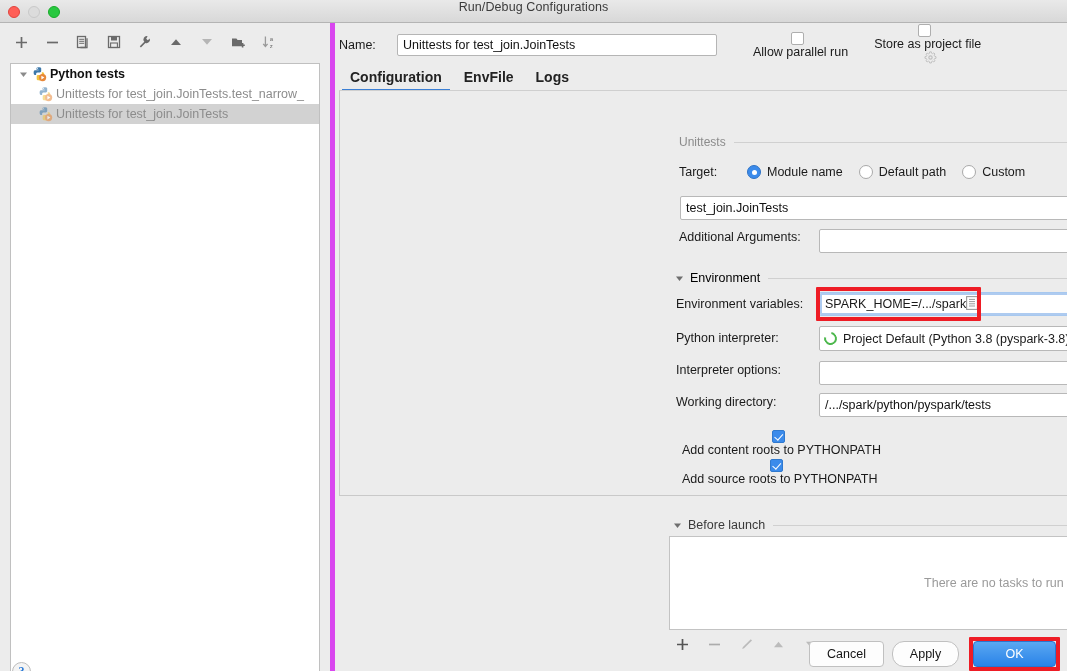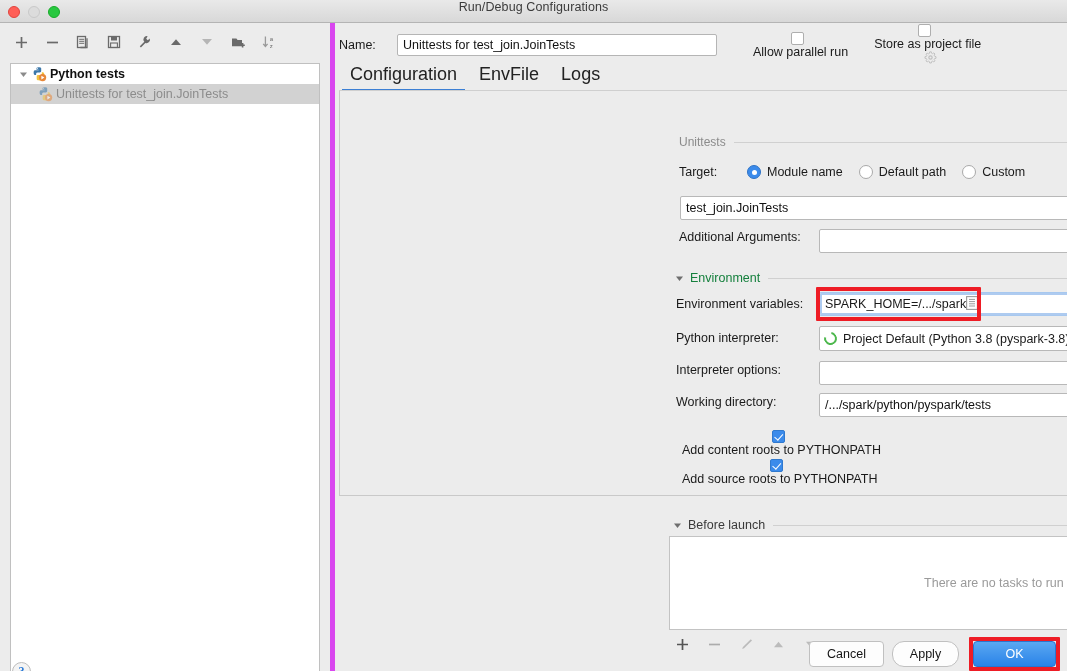--- a/index.html
+++ b/index.html
@@ -109,22 +109,23 @@
   }
 
   .gear-ic { margin-left: 6px; opacity: .45; }
 
   
   .tabs {
     position: absolute; left: 0; top: 40px; width: 737px; height: 28px;
     display: flex; align-items: flex-end; padding-left: 4px;
   }
   .tab {
-    font-size: 18px; padding: 0 11px 6px 11px; color: #222;
+    font-size: 14px; padding: 0 11px 6px 11px; color: #222;
     position: relative;
+    font-weight: bold;
   }
   .tab.active:after {
     content: ""; position: absolute; left: 3px; right: 3px; bottom: 0;
     height: 2.5px; background: #3b7fd4;
   }
   .tabs-rule {
     position: absolute; left: 4px; top: 67px; width: 729px; height: 1px;
     background: #cfcfcf;
   }
 
@@ -291,20 +292,32 @@
         <svg width="16" height="16" viewBox="0 0 16 16">
           <path d="M7.6 1.3c-2 0-2.1 1-2.1 1v1.4h2.2v.5H4.3S2.6 4 2.6 6.6s1.5 2.5 1.5 2.5h1V7.8s0-1.4 1.4-1.4h2.4s1.3 0 1.3-1.3V2.4s.1-1.1-2.6-1.1zm-1.2.8a.5.5 0 1 1 0 1 .5.5 0 0 1 0-1z" fill="#3c78aa"></path>
           <path d="M8.3 14.4c2 0 2.1-1 2.1-1V12H8.2v-.5h3.4s1.7-.2 1.7-2.7-1.5-2.5-1.5-2.5h-1v1.3s0 1.4-1.4 1.4H7s-1.3 0-1.3 1.3v2.7s-.1 1.4 2.6 1.4zm1.2-.8a.5.5 0 1 1 0-1 .5.5 0 0 1 0 1z" fill="#f2c23d"></path>
           <circle cx="11.6" cy="11.6" r="3.6" fill="#e8883a"></circle>
           <path d="M10.4 9.7v3.8l3-1.9z" fill="#fff"></path>
         </svg>
       </span>
       <span class="tree-label">Python tests</span>
     </div>
 
+    <div class="tree-row">
+      <span class="indent"></span>
+      <span class="tree-icon">
+        <svg width="16" height="16" viewBox="0 0 16 16" opacity=".55">
+          <path d="M7.6 1.3c-2 0-2.1 1-2.1 1v1.4h2.2v.5H4.3S2.6 4 2.6 6.6s1.5 2.5 1.5 2.5h1V7.8s0-1.4 1.4-1.4h2.4s1.3 0 1.3-1.3V2.4s.1-1.1-2.6-1.1zm-1.2.8a.5.5 0 1 1 0 1 .5.5 0 0 1 0-1z" fill="#3c78aa"></path>
+          <path d="M8.3 14.4c2 0 2.1-1 2.1-1V12H8.2v-.5h3.4s1.7-.2 1.7-2.7-1.5-2.5-1.5-2.5h-1v1.3s0 1.4-1.4 1.4H7s-1.3 0-1.3 1.3v2.7s-.1 1.4 2.6 1.4zm1.2-.8a.5.5 0 1 1 0-1 .5.5 0 0 1 0 1z" fill="#f2c23d"></path>
+          <circle cx="11.6" cy="11.6" r="3.6" fill="#e8883a"></circle>
+          <path d="M10.4 9.7v3.8l3-1.9z" fill="#fff"></path>
+        </svg>
+      </span>
+      <span class="tree-label child">Unittests for test_join.JoinTests.test_narrow_</span>
+    </div>
 
     <div class="tree-row selected">
       <span class="indent"></span>
       <span class="tree-icon">
         <svg width="16" height="16" viewBox="0 0 16 16" opacity=".55">
           <path d="M7.6 1.3c-2 0-2.1 1-2.1 1v1.4h2.2v.5H4.3S2.6 4 2.6 6.6s1.5 2.5 1.5 2.5h1V7.8s0-1.4 1.4-1.4h2.4s1.3 0 1.3-1.3V2.4s.1-1.1-2.6-1.1zm-1.2.8a.5.5 0 1 1 0 1 .5.5 0 0 1 0-1z" fill="#3c78aa"></path>
           <path d="M8.3 14.4c2 0 2.1-1 2.1-1V12H8.2v-.5h3.4s1.7-.2 1.7-2.7-1.5-2.5-1.5-2.5h-1v1.3s0 1.4-1.4 1.4H7s-1.3 0-1.3 1.3v2.7s-.1 1.4 2.6 1.4zm1.2-.8a.5.5 0 1 1 0-1 .5.5 0 0 1 0 1z" fill="#f2c23d"></path>
           <circle cx="11.6" cy="11.6" r="3.6" fill="#e8883a"></circle>
           <path d="M10.4 9.7v3.8l3-1.9z" fill="#fff"></path>
         </svg>
@@ -380,21 +393,21 @@
   <div class="tfield" style="position:absolute; left:484px; top:206px; width:560px;">
     <span></span>
   </div>
 
   <div class="group-head" style="left:340px; top:248px; width:718px;">
     <span style="margin-right:6px; display:flex">
       <svg width="9" height="9" viewBox="0 0 9 9">
           <path d="M1 2.6h7L4.5 7z" fill="#6e6e6e"></path>
         </svg>
     </span>
-    <span style="color:#15803d; font-size:12.5px">Environment</span>
+    <span style="color:#000000; font-size:12.5px">Environment</span>
     <span class="group-rule" style="flex:1"></span>
   </div>
 
   <div class="row" style="left:341px; top:274px;">
     <span class="lbl">Environment variables:</span>
   </div>
   <div class="env-field">
     <span>SPARK_HOME=/.../spark</span>
     <span class="fld-ic">
       <svg width="12" height="14" viewBox="0 0 12 14">

